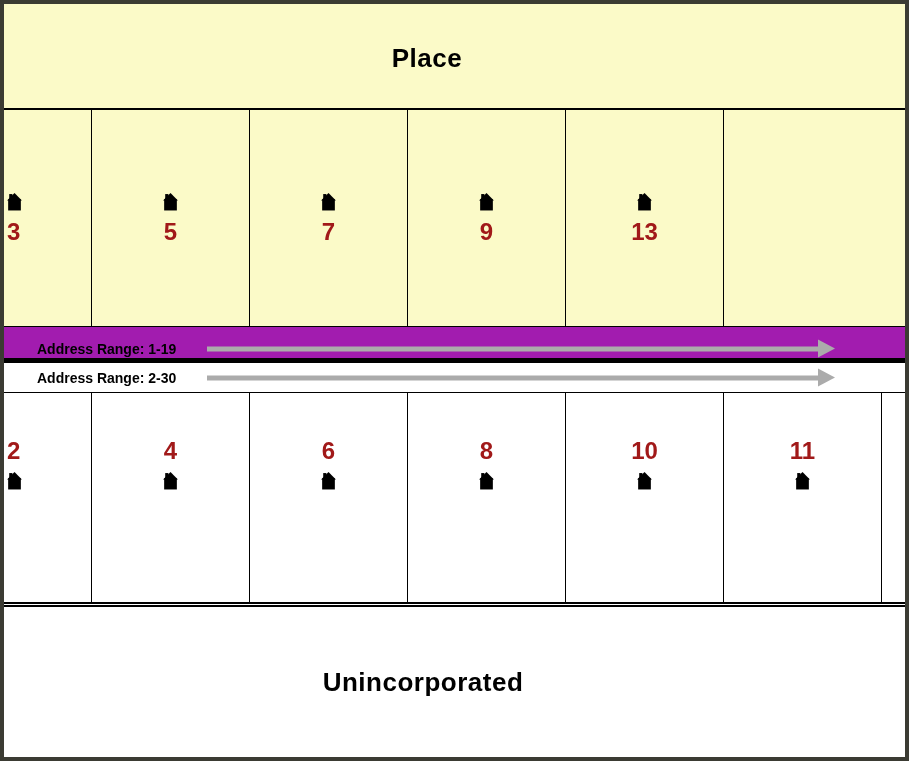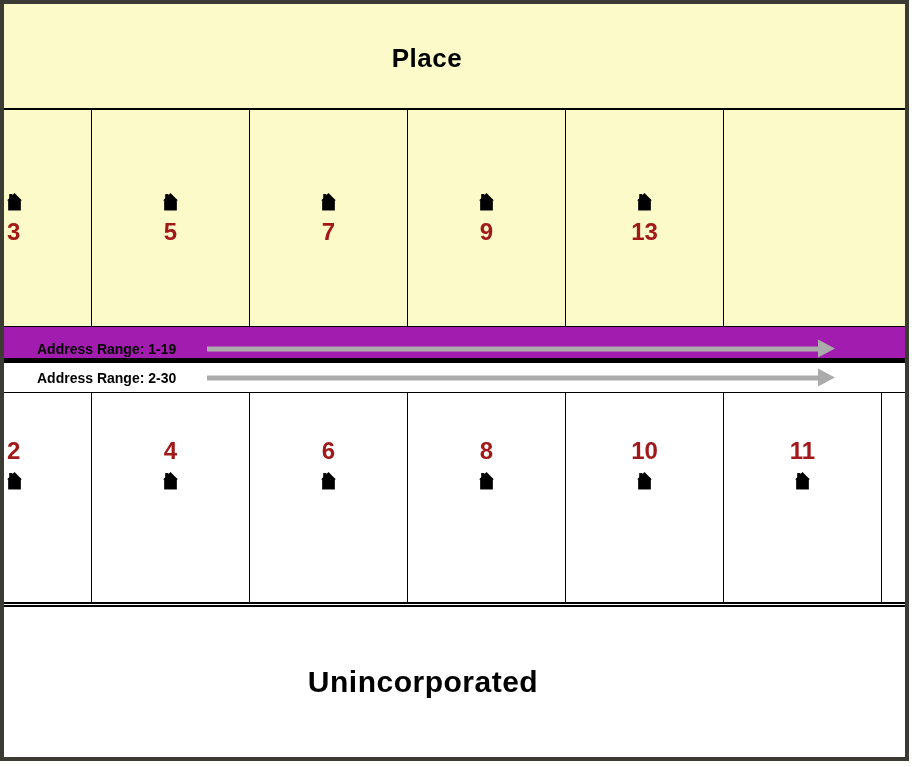--- a/index.html
+++ b/index.html
@@ -69,21 +69,21 @@
     border-bottom:9px solid transparent;
   }
 
   
   .uninc-band{
     position:absolute;left:0;top:601px;width:100%;height:152px;background:#ffffff;
     border-top:2px solid #000;box-sizing:border-box;
   }
   .uninc-title{
     position:absolute;left:0;right:90px;top:50%;transform:translateY(-50%);
-    text-align:center;font-size:30px;font-weight:bold;color:#000;letter-spacing:0.5px;padding-left:27px;
+    text-align:center;font-size:26px;font-weight:bold;color:#000;letter-spacing:0.5px;padding-left:27px;
   }
 </style>
 </head>
 <body>
 
 <div class="frame">
   <div class="inner">
 
     <div class="place-band">
       <div class="place-title">Place</div>

